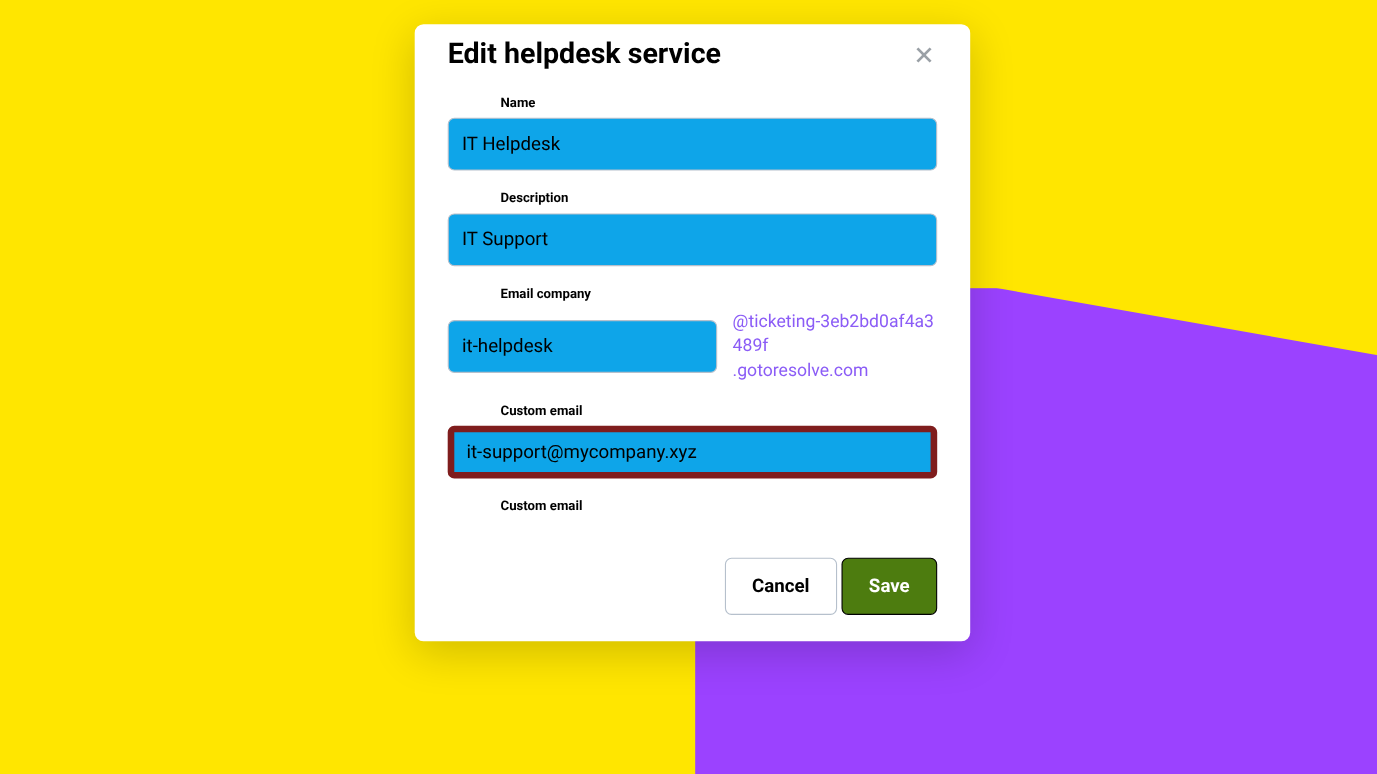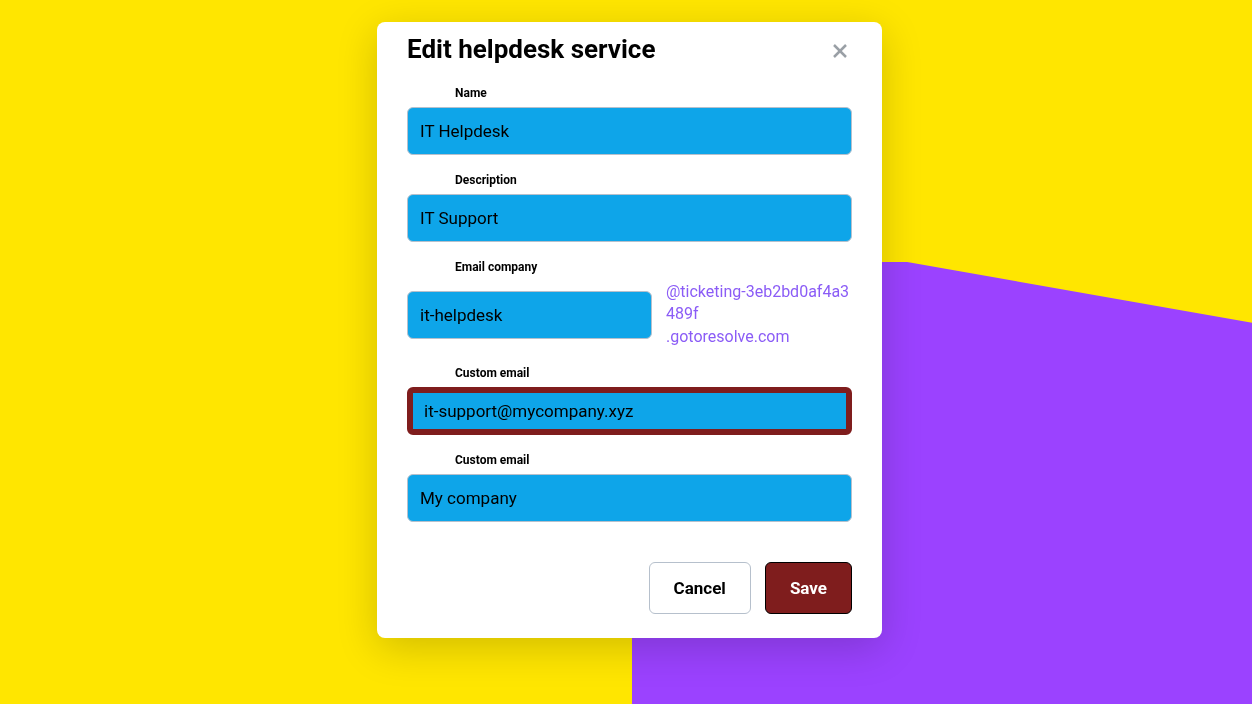--- a/index.html
+++ b/index.html
@@ -122,39 +122,39 @@
     }
     .email-suffix {
       font-size: 16px;
       color: #8b5cf6;
       line-height: 1.4;
       word-break: break-all;
     }
     .modal-footer {
       display: flex;
       justify-content: flex-end;
-      gap: 14px;
+      gap: 4px;
       margin-top: 40px;
     }
     .btn {
       height: 52px;
       padding: 0 24px;
       border-radius: 6px;
       font-size: 17px;
       font-weight: 700;
       cursor: pointer;
       font-family: inherit;
     }
     .btn-secondary {
       background: #fff;
       color: #000;
       border: 1px solid #b6c0cc;
     }
     .btn-primary {
-      background: #7f1d1d;
+      background: #4d7c0f;
       color: #fff;
       border: 1px solid #000;
     }
   </style>
 </head>
 <body>
 
 <div class="bg-yellow"></div>
 <div class="bg-purple"></div>
 <div class="bg-yellow2"></div>
@@ -191,20 +191,19 @@
     </div>
   </div>
 
   <div class="form-group">
     <label class="form-label">Custom email</label>
     <input class="form-input focused" type="text" value="it-support@mycompany.xyz" style="">
   </div>
 
   <div class="form-group">
     <label class="form-label">Custom email</label>
-    <input class="form-input" type="text" value="My company" style="">
   </div>
 
   <div class="modal-footer">
     <button class="btn btn-secondary">Cancel</button>
     <button class="btn btn-primary">Save</button>
   </div>
 </div>
 
 </body></html>

